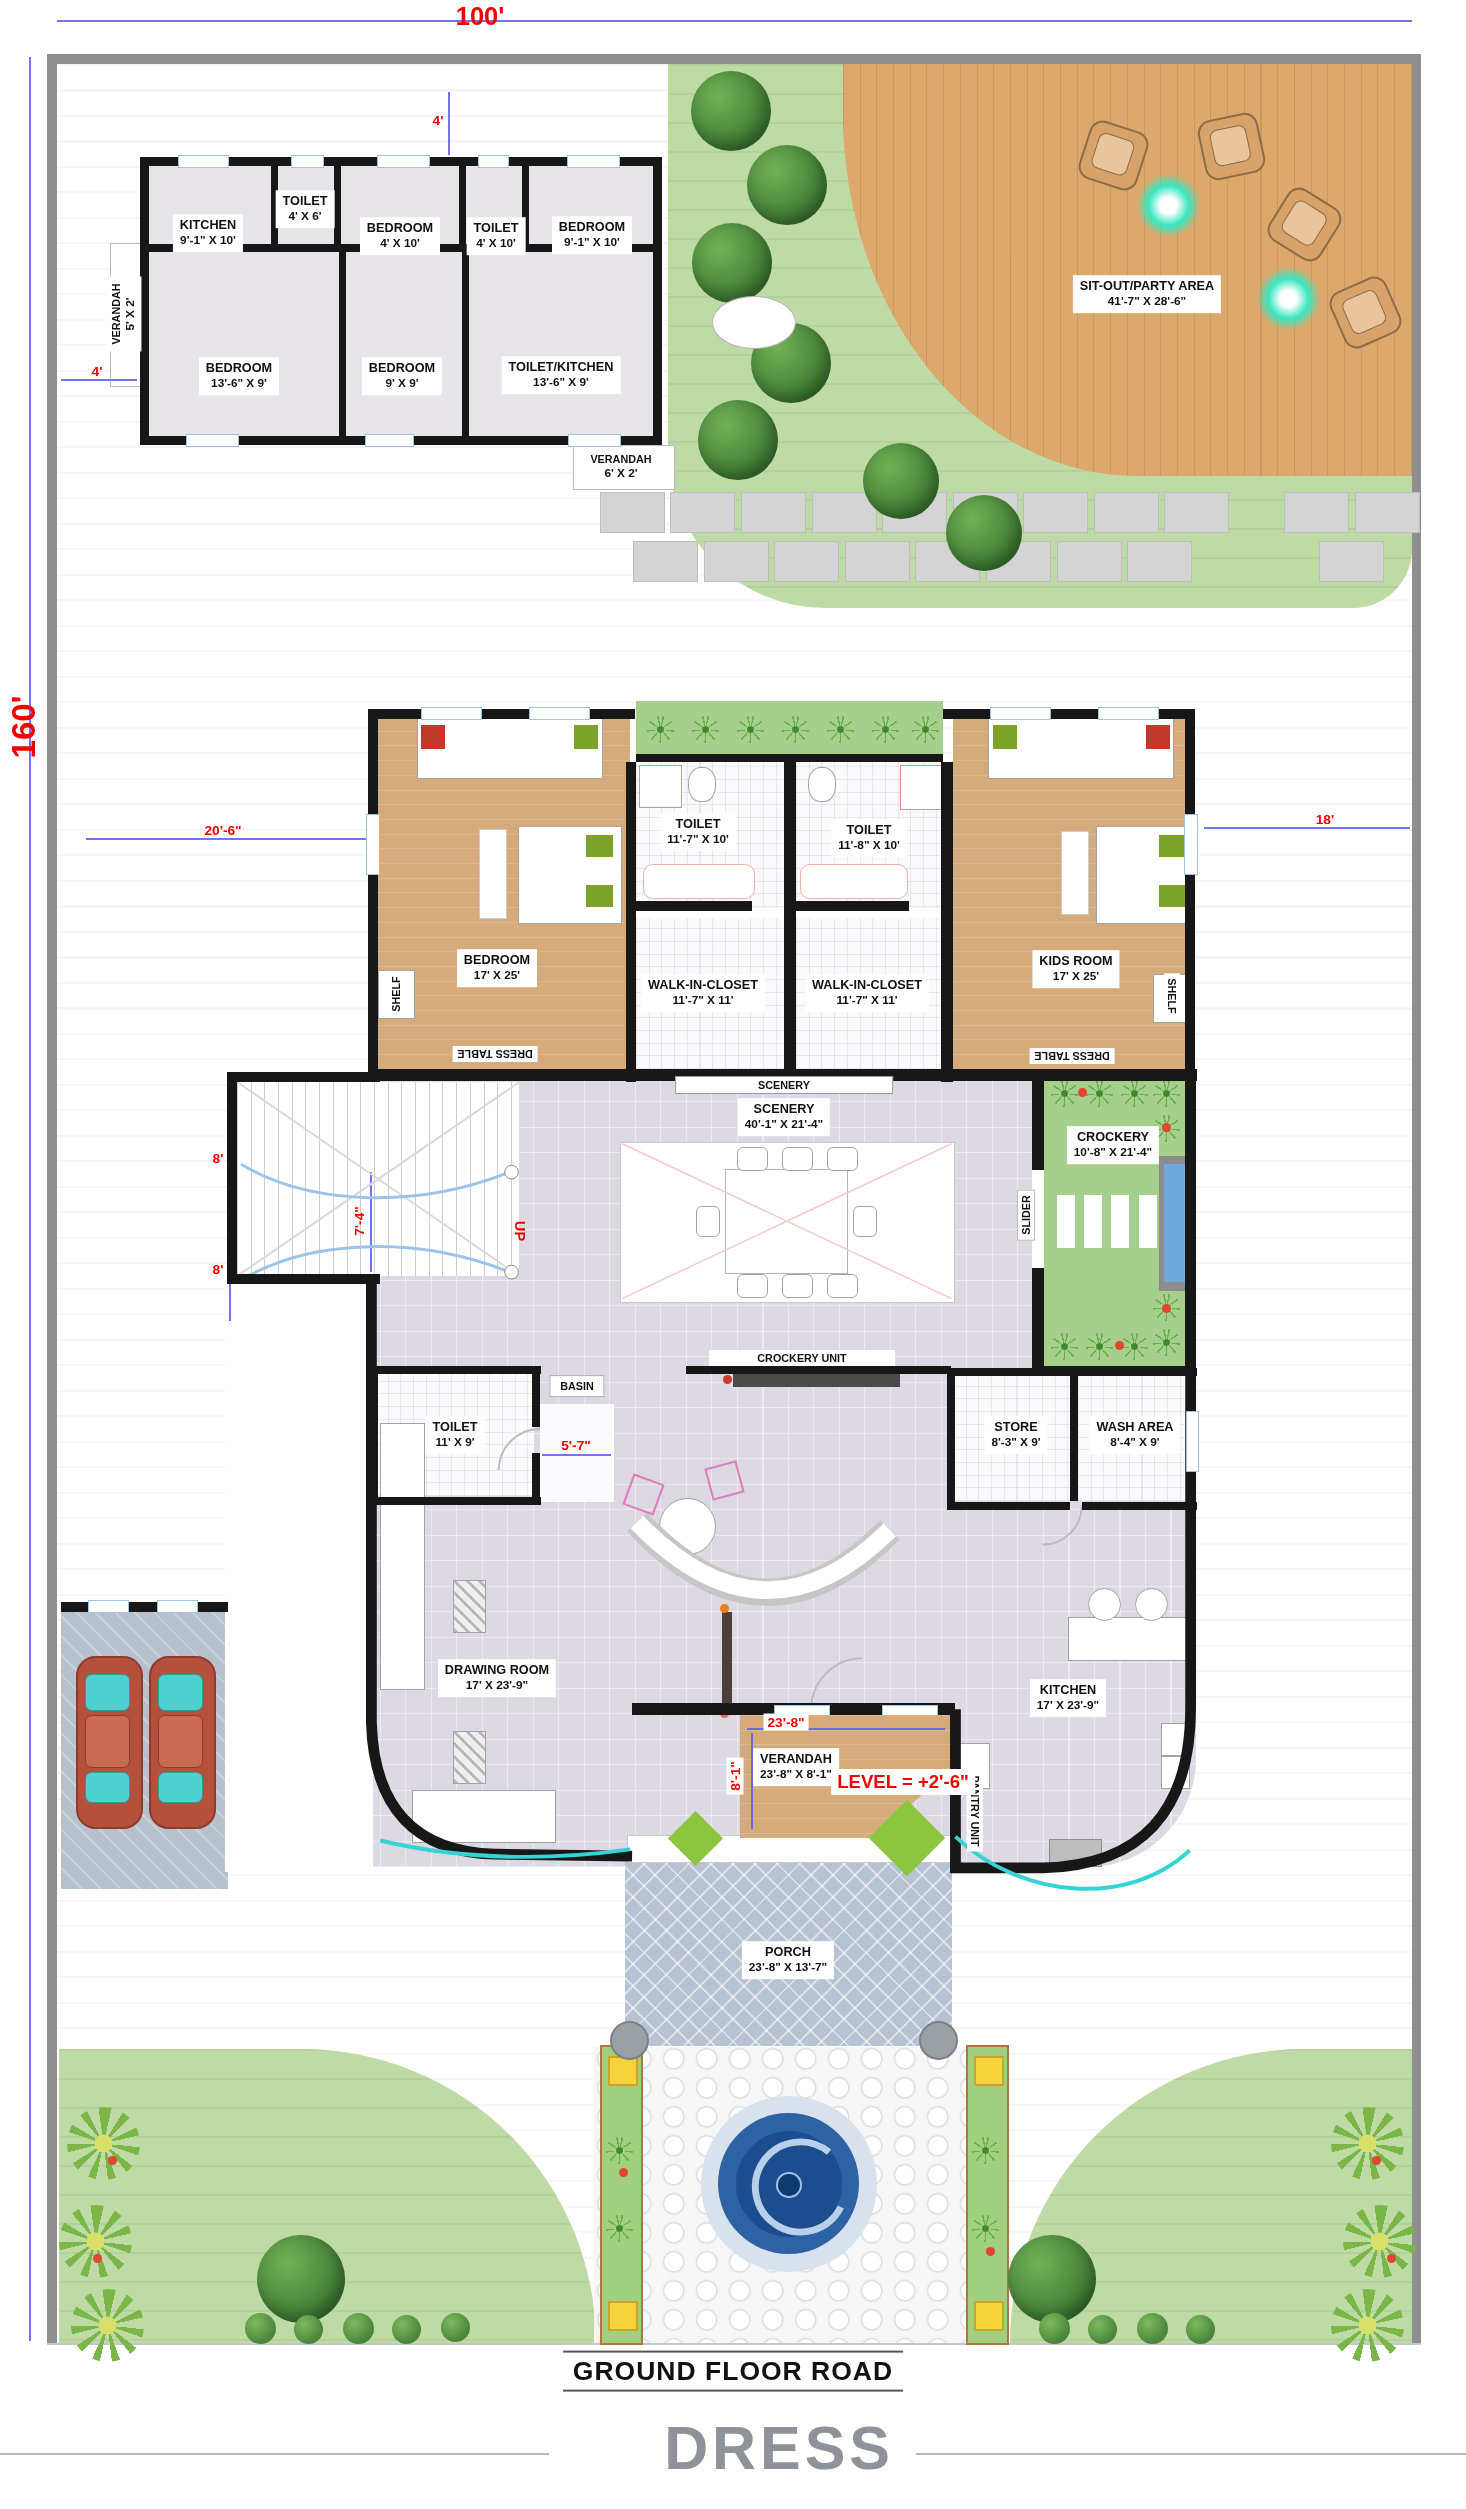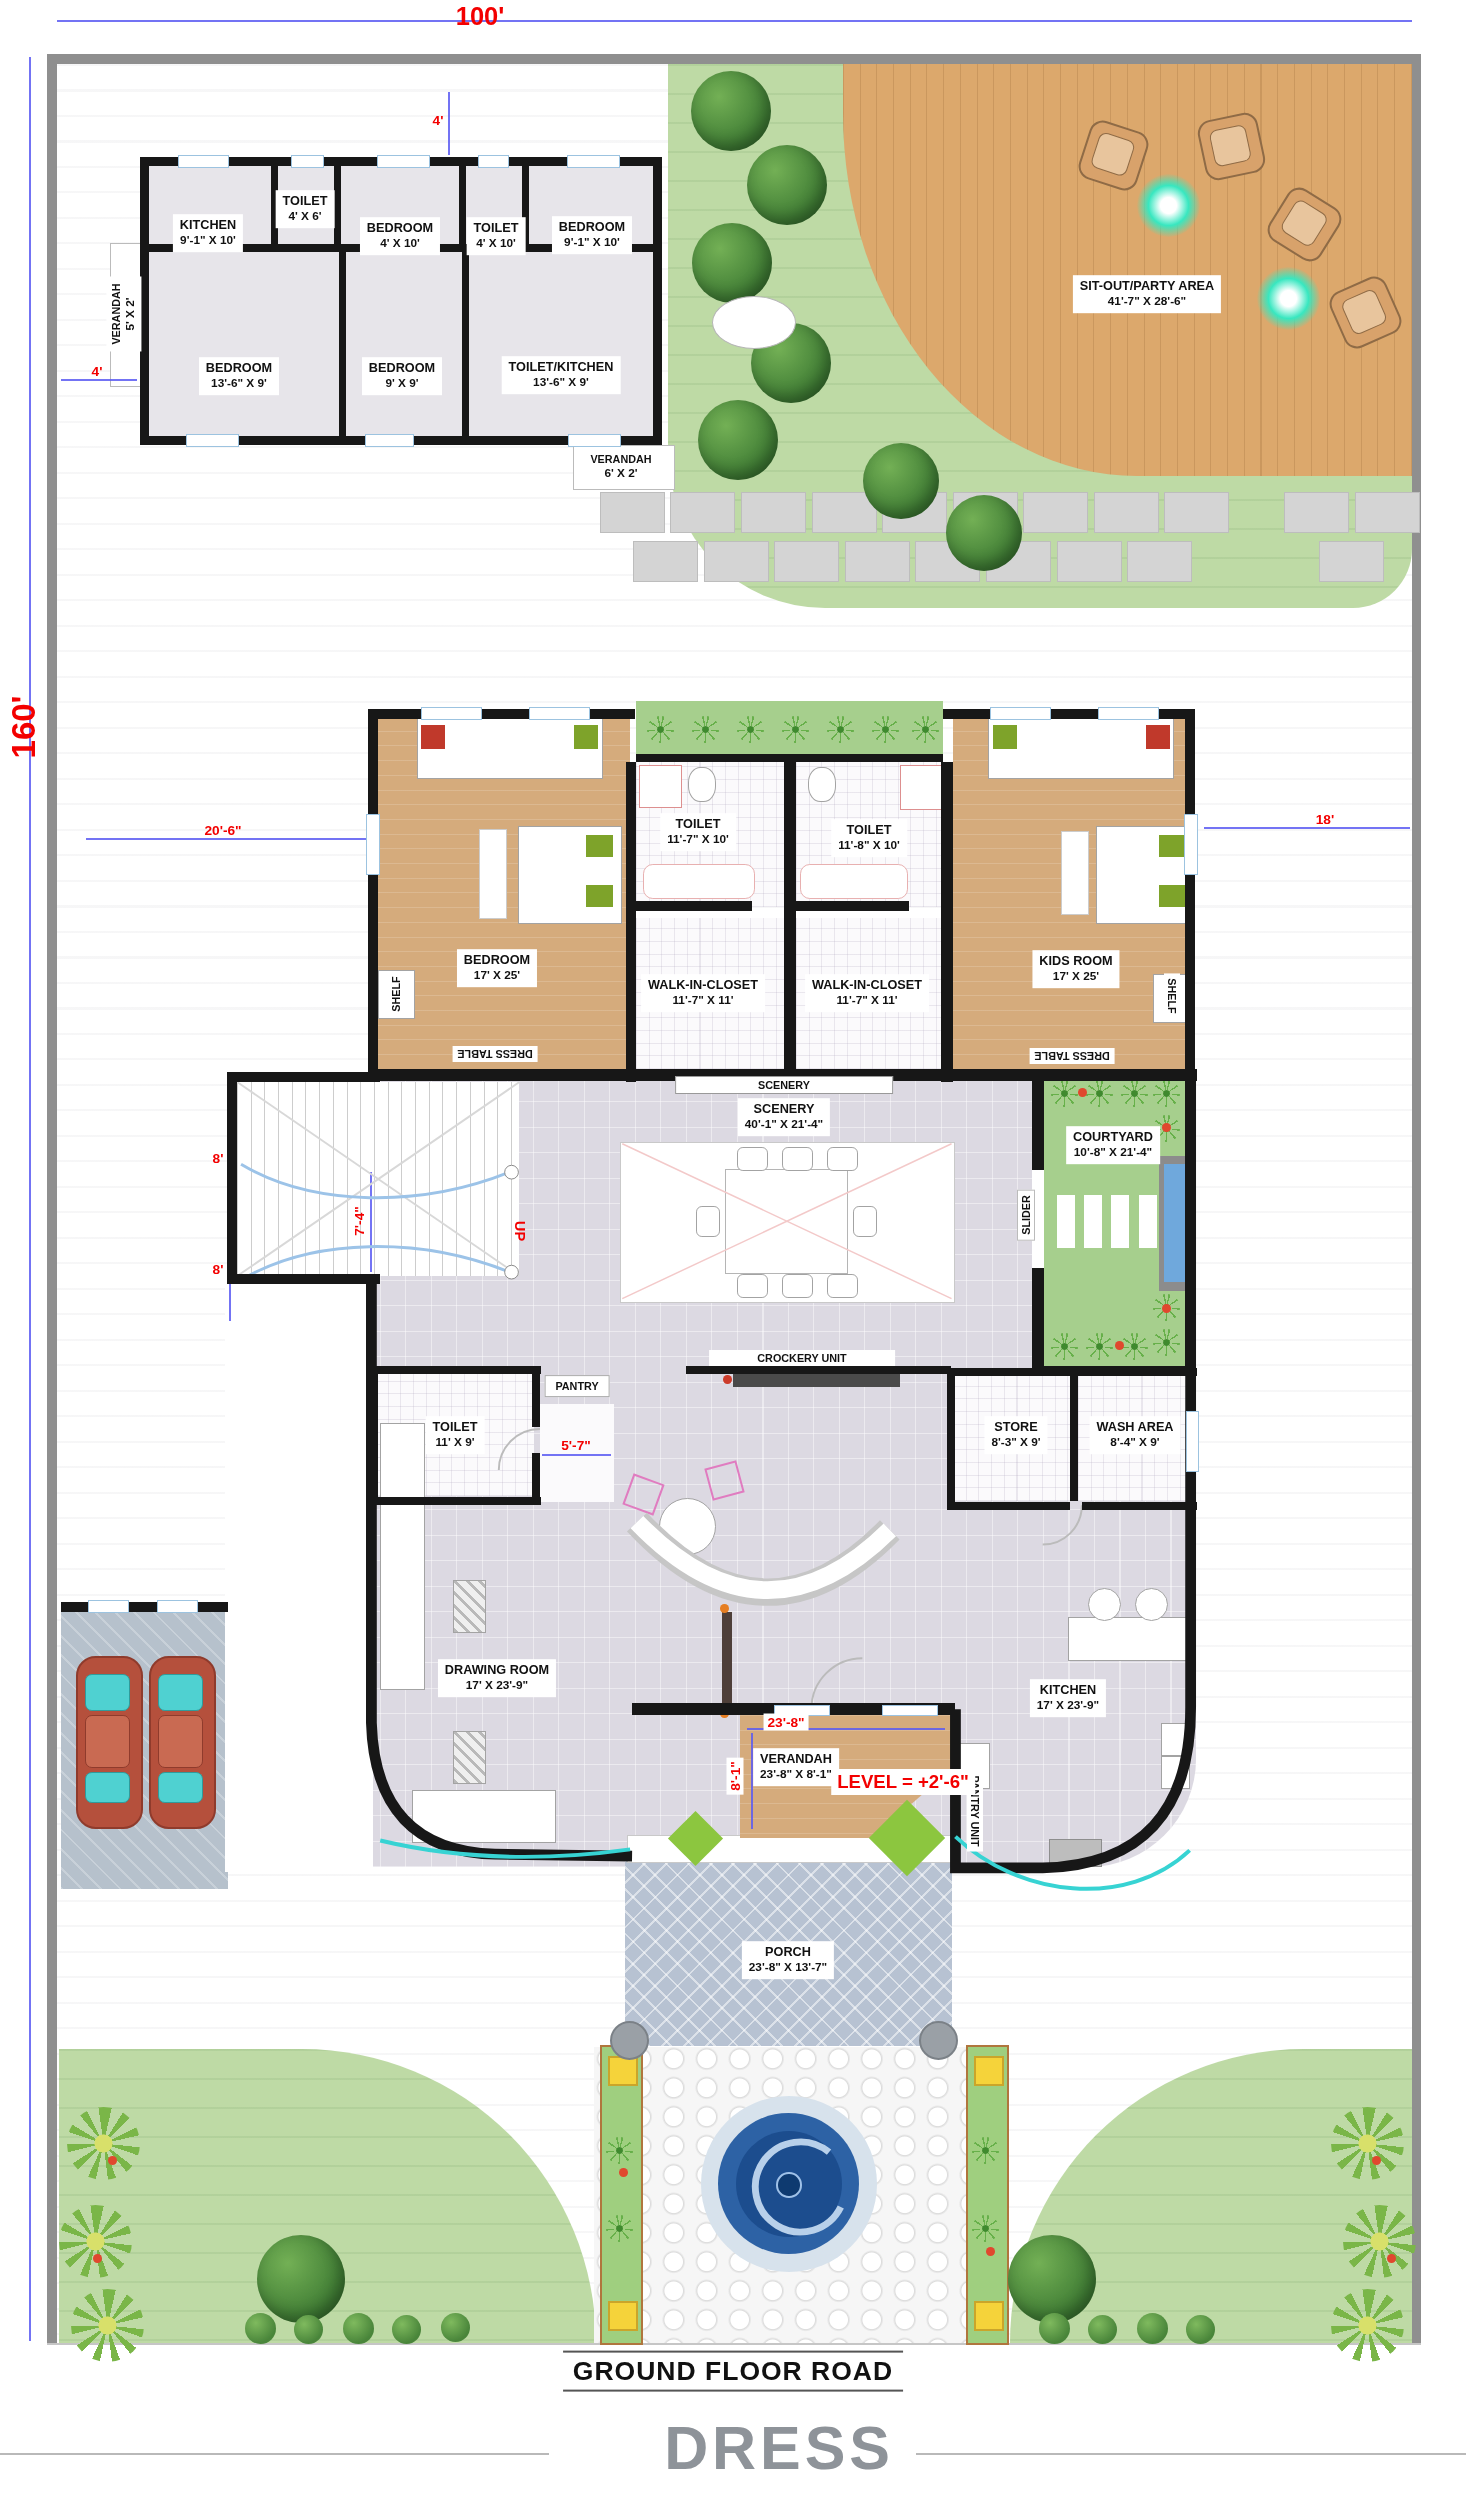--- a/index.html
+++ b/index.html
@@ -282,35 +282,35 @@
 <div class="abs" style="left:1084px;top:1195px;width:17.6px;height:53px;background:#fff;z-index:13"></div>
 <div class="abs" style="left:1111px;top:1195px;width:17.6px;height:53px;background:#fff;z-index:13"></div>
 <div class="abs" style="left:1139px;top:1195px;width:17.6px;height:53px;background:#fff;z-index:13"></div>
 <div class="abs" style="left:1159px;top:1156px;width:33px;height:135px;background:#8c8c8c;z-index:13"></div>
 <div class="abs" style="left:1164px;top:1164px;width:21.6px;height:118px;background:var(--water,#6fa8dc);z-index:14"></div>
 <i class="w" style="left:1032px;top:1072px;width:11.8px;height:300px"></i>
 <i class="w" style="left:1185px;top:1072px;width:9.8px;height:300px"></i>
 <i class="w" style="left:1032px;top:1366px;width:163px;height:9.8px"></i>
 <div class="abs" style="left:1032px;top:1170px;width:11.8px;height:98px;background:#fff;z-index:31"></div>
 <div class="lb rm90" style="left:1026px;top:1215px;border:1px solid #bbb">SLIDER</div>
-<div class="rm" style="left:1113px;top:1145px"><span>COURTYARD</span><span class="d">10'-8" X 21'-4"</span></div>
+<div class="rm" style="left:1113px;top:1145px"><span>CROCKERY</span><span class="d">10'-8" X 21'-4"</span></div>
 
 <i class="w" style="left:686px;top:1366px;width:265px;height:7.8px"></i>
 <div class="abs" style="left:733px;top:1374px;width:167px;height:12.7px;background:#4a4a4a;z-index:24"></div>
 <div class="abs" style="left:723px;top:1375px;width:8.8px;height:8.8px;background:#cc3b2a;border-radius:50%;z-index:25"></div>
 <div class="lb" style="left:802px;top:1358px;width:176px">CROCKERY UNIT</div>
 <div class="floor wtile" style="left:375px;top:1372px;width:159px;height:124px;z-index:12"></div>
 <i class="w" style="left:370px;top:1366px;width:171px;height:7.8px"></i>
 <i class="w" style="left:370px;top:1366px;width:7.8px;height:138px"></i>
 <i class="w" style="left:370px;top:1497px;width:171px;height:7.8px"></i>
 <i class="w" style="left:532px;top:1366px;width:7.8px;height:61px"></i>
 <i class="w" style="left:532px;top:1453px;width:7.8px;height:52px"></i>
 <div class="rm" style="left:455px;top:1435px"><span>TOILET</span><span class="d">11' X 9'</span></div>
 <div class="abs" style="left:540px;top:1404px;width:74px;height:98px;background:#fbfafc;z-index:11"></div>
-<div class="lb" style="left:577px;top:1386px;border:1px solid #aaa;padding:3.9px 9.8px">PANTRY</div>
+<div class="lb" style="left:577px;top:1386px;border:1px solid #aaa;padding:3.9px 9.8px">BASIN</div>
 <i class="bl" style="left:542px;top:1454px;width:69px;height:2px"></i>
 <div class="dim" style="left:576px;top:1445px">5'-7"</div>
 <div class="floor wtile" style="left:953px;top:1376px;width:118px;height:125px;z-index:12"></div>
 <div class="floor wtile" style="left:1078px;top:1376px;width:108px;height:125px;z-index:12"></div>
 <i class="w" style="left:947px;top:1368px;width:250px;height:7.8px"></i>
 <i class="w" style="left:947px;top:1368px;width:7.8px;height:141px"></i>
 <i class="w" style="left:1070px;top:1376px;width:7.8px;height:125px"></i>
 <i class="w" style="left:947px;top:1502px;width:123px;height:7.8px"></i>
 <i class="w" style="left:1082px;top:1502px;width:115px;height:7.8px"></i>
 <i class="win" style="left:1186px;top:1411px;width:10.8px;height:59px"></i>

